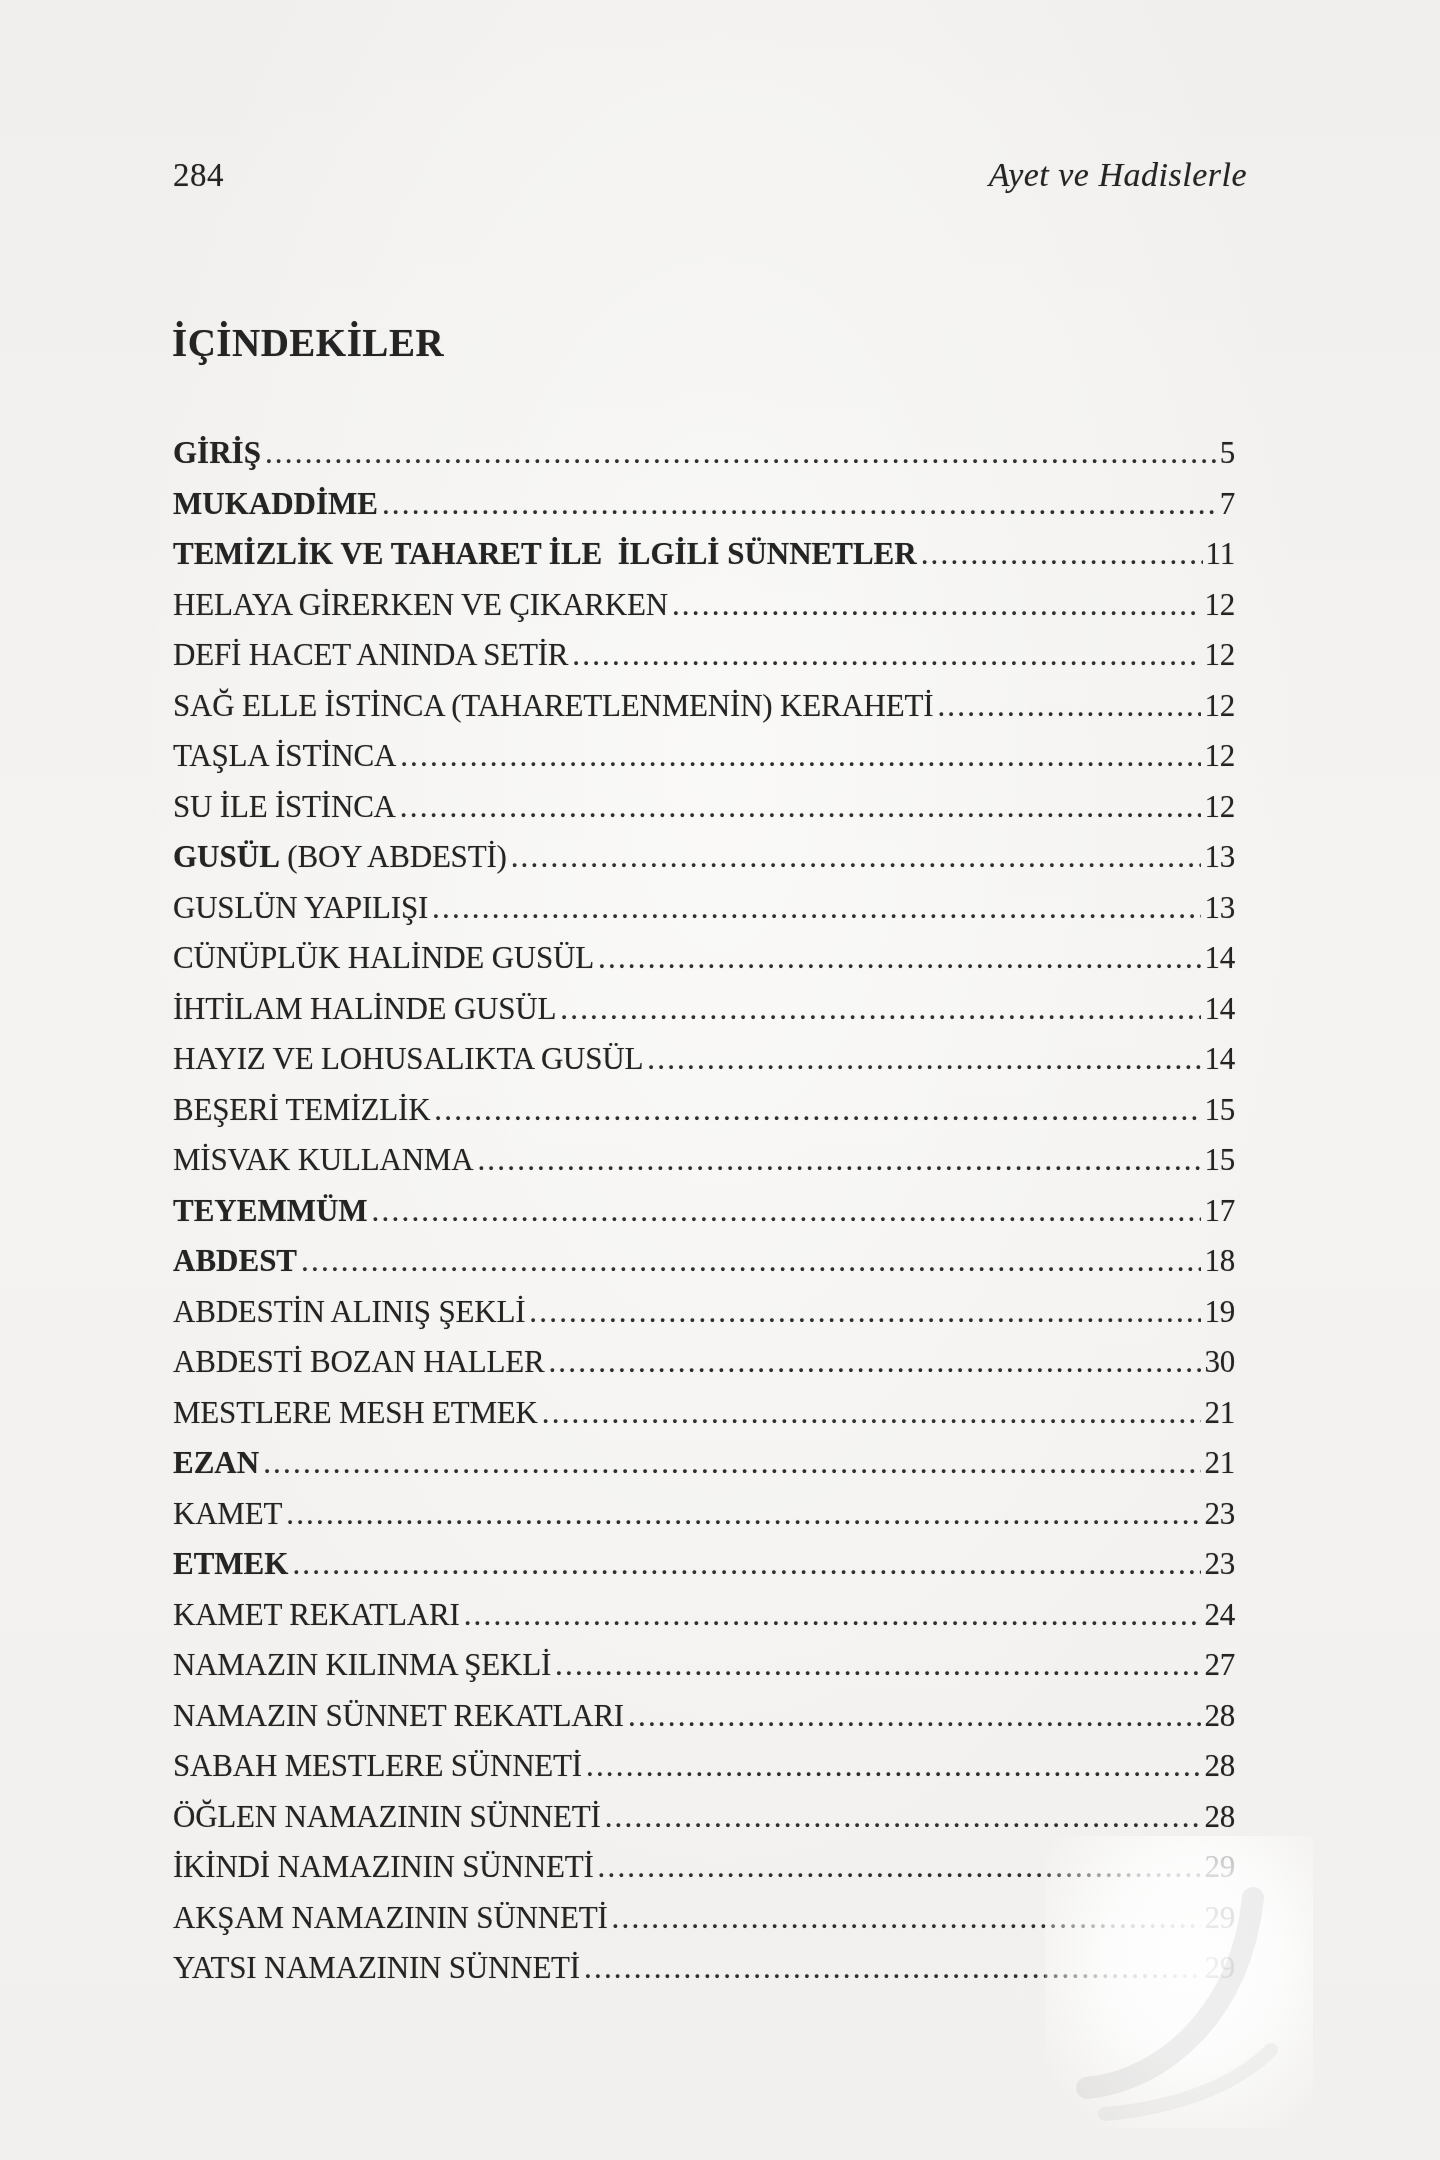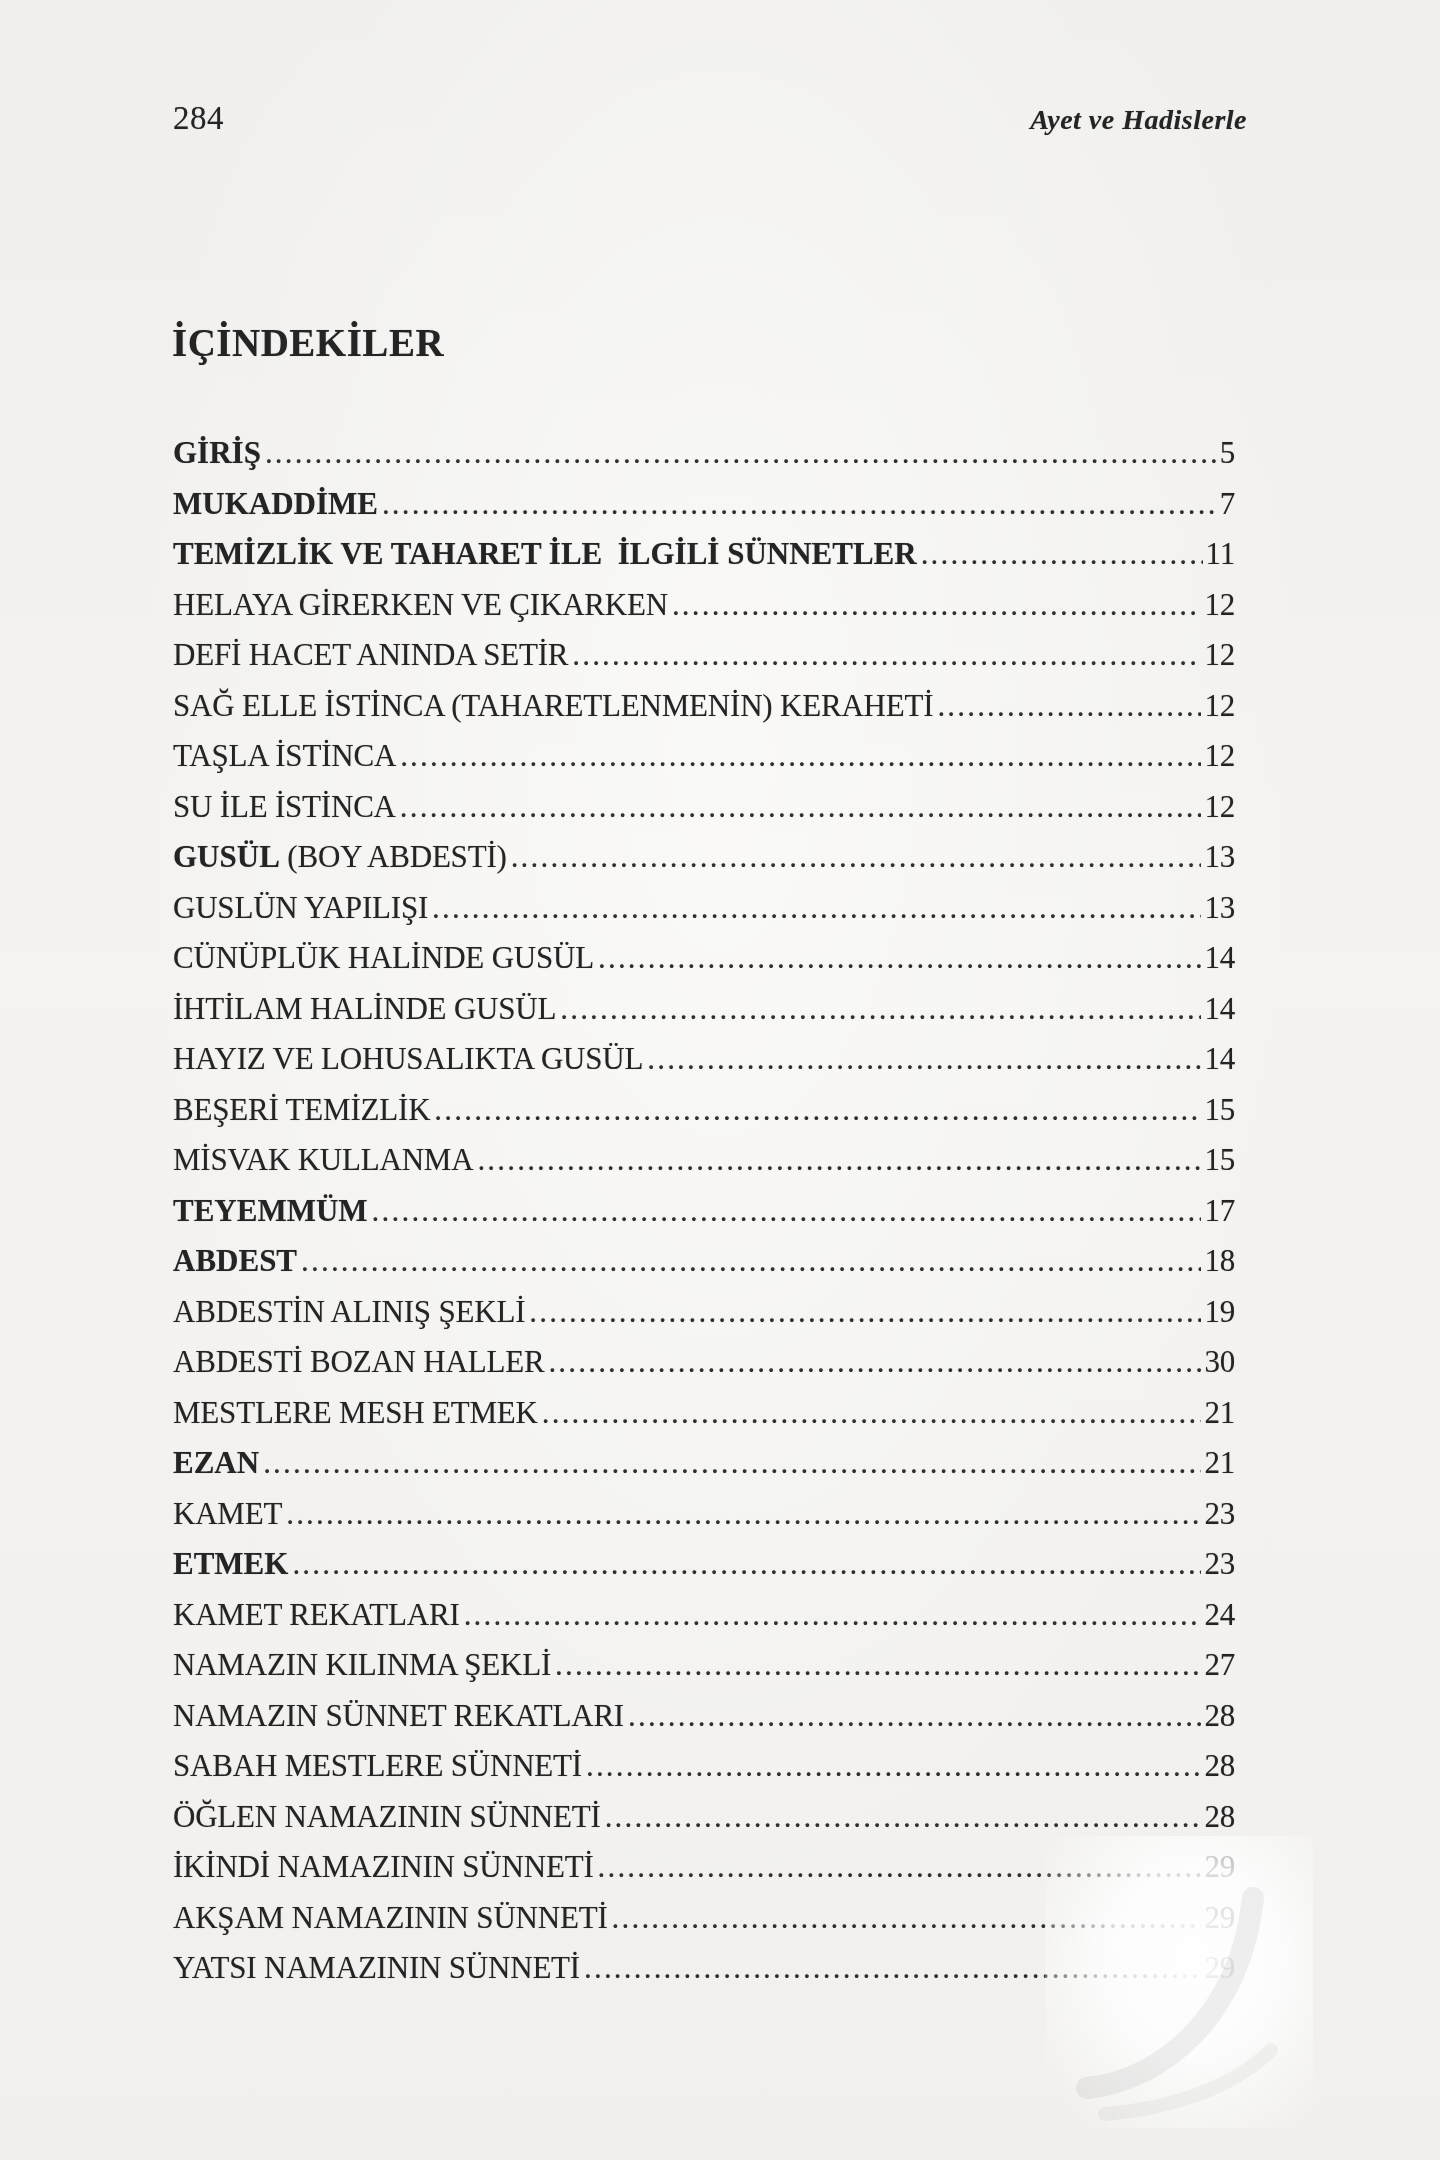--- a/index.html
+++ b/index.html
@@ -18,28 +18,28 @@
     inset: 0;
     background:
       radial-gradient(ellipse at 50% 35%, rgba(255,255,255,0.55) 0%, rgba(255,255,255,0) 60%),
       linear-gradient(180deg, #f0efed 0%, #f4f3f1 45%, #f1f0ee 100%);
   }
   .scan-text { text-shadow: 0 0 1px rgba(40,40,40,0.35); }
 
   .header-row {
     position: absolute;
     left: 173px;
-    top: 100px;
+    top: 108px;
     width: 1074px;
     display: flex;
     justify-content: space-between;
     align-items: baseline;
   }
   .page-number-header { font-size: 33px; letter-spacing: 0.5px; }
-  .running-title { font-size: 28px; font-style: italic; font-weight: bold; letter-spacing: 0.5px; }
+  .running-title { font-size: 34px; font-style: italic; font-weight: normal; letter-spacing: 0.5px; margin-top: 48px; }
 
   .toc-title {
     position: absolute;
     left: 172px;
     top: 320px;
     font-size: 39px;
     font-weight: bold;
     letter-spacing: 0.5px;
   }
 

